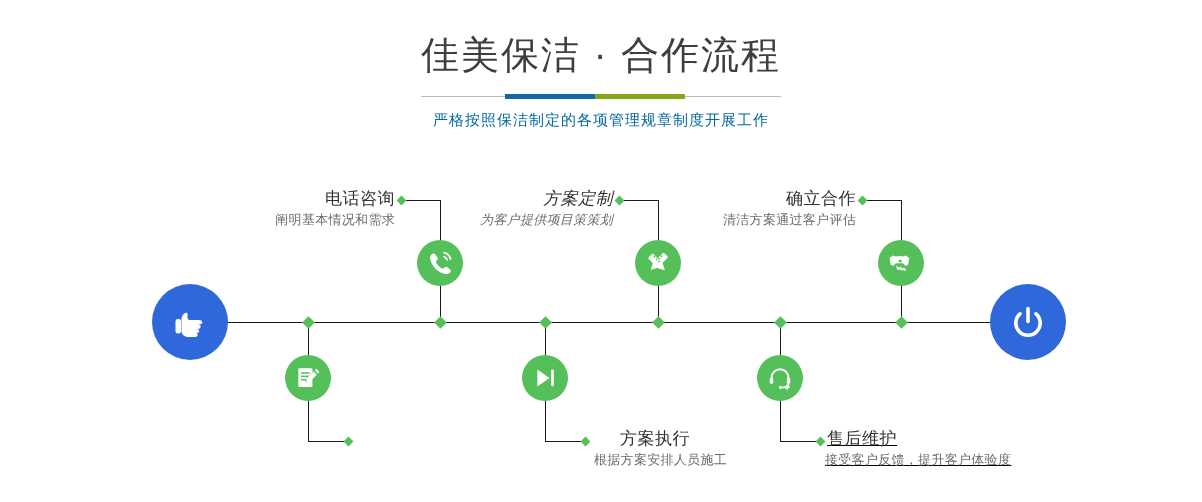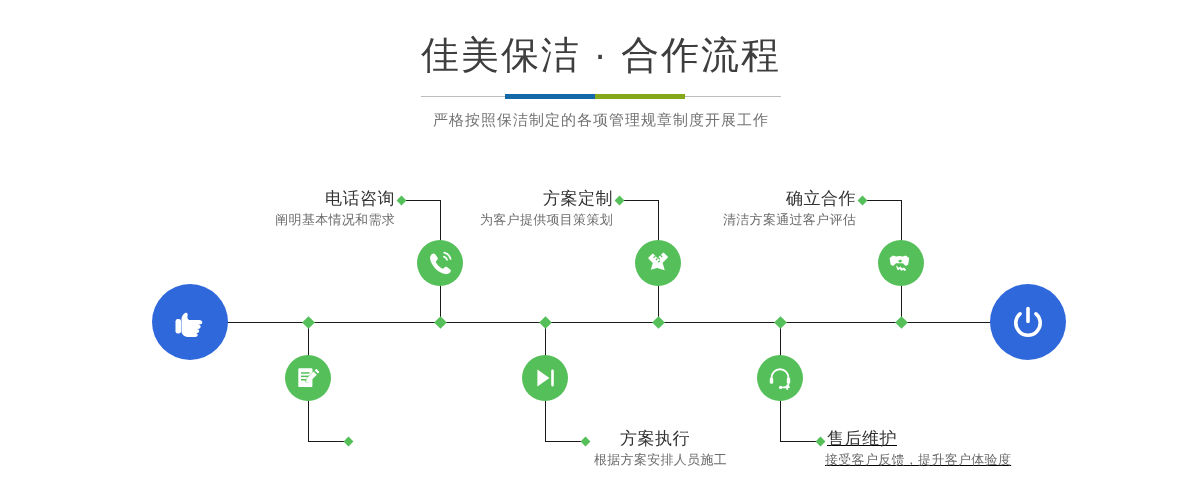--- a/index.html
+++ b/index.html
@@ -59,21 +59,21 @@
     left: 174px;
     top: 0px;
     width: 90px;
     height: 5px;
     background: #84a81a;
   }
   .page-subtitle {
     margin: 0;
     padding-top: 11px;
     font-size: 15px;
-    color: #737373;
+    color: #0369a1;
     letter-spacing: 1px;
   }
 
   
   .timeline {
     position: absolute;
     left: 0;
     top: 0;
     width: 1006px;
     height: 502px;
@@ -257,21 +257,21 @@
           <rect fill="#55c05a" x="14.6" y="9.8" width="2.4" height="1.2"></rect>
           <rect fill="#55c05a" x="14.6" y="13.0" width="2.4" height="1.2"></rect>
         </g>
       </svg>
     </span>
   </div>
   <div class="v-conn" style="left:658px; top:200px; height:123px;"></div>
   <div class="h-conn" style="left:620px; top:200px; width:39px;"></div>
   <div class="diamond" style="left:654px; top:318px;"></div>
   <div class="diamond-sm" style="left:616px; top:197px;"></div>
-  <div class="label align-right" style="left:300px; top:188px; width:313px;">
+  <div class="label align-right" style="left:300px; top:188px; width:313px;font-style:italic;">
     <div class="title">方案定制</div>
     <div class="desc">为客户提供项目策策划</div>
   </div>
 
   <div class="node-icon" style="left:522px; top:355px;">
     <span>
       <svg width="28" height="28" viewBox="0 0 28 28">
         <path fill="#ffffff" d="M6.4 5.6l12.0 8.4-12.0 8.4z"></path>
         <rect fill="#ffffff" x="20.2" y="5.6" width="2.6" height="16.8" rx="1.3"></rect>
       </svg>

